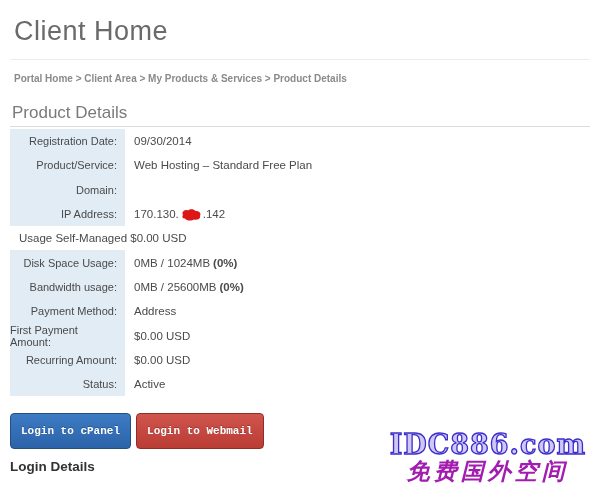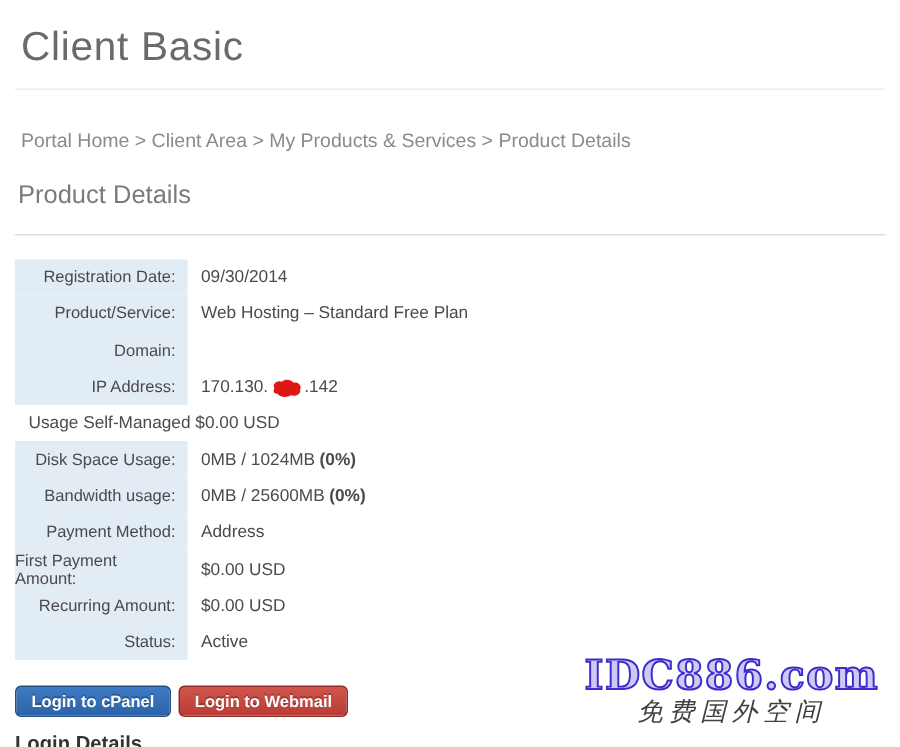--- a/index.html
+++ b/index.html
@@ -7,59 +7,59 @@
   body {
     width:600px; height:498px; background:#ffffff; overflow:hidden;
     font-family:"Liberation Sans", sans-serif; color:#4a4a4a; position:relative;
   }
   .page { padding:0 10px; }
   .page-title {
     margin:0; padding:16px 4px 0; font-size:27px; font-weight:400;
     color:#6a6a6a; letter-spacing:0.5px;
   }
   .top-divider { border:0; border-top:1px solid #ececec; margin:12px 0 0; }
-  .breadcrumb { margin:26px 4px 0; font-size:13px; color:#8a8a8a; }
+  .breadcrumb { margin:13px 4px 0; font-size:10px; color:#8a8a8a;font-weight:bold; }
   .section-title {
-    margin:19px 0 0; padding:0 2px 16px; font-size:17px; font-weight:400;
+    margin:19px 0 0; padding:0 2px 3px; font-size:17px; font-weight:400;
     color:#7a7a7a; border-bottom:1px solid #dcdcdc;
   }
-  .detail-table { margin-top:16px; }
+  .detail-table { margin-top:2px; }
   .row { display:flex; height:24.3px; align-items:stretch; font-size:11.5px; }
   .cell-label {
     width:115px; background:#e2ecf5; color:#4a4a4a; font-size:11px;
     display:flex; align-items:center; justify-content:flex-end; padding-right:8px;
   }
   .cell-value { display:flex; align-items:center; padding-left:9px; color:#4a4a4a; }
   .cell-value b { margin-left:3px; }
   .domain-link { color:#4a90c8; text-decoration:none; }
   .redaction { vertical-align:-2px; margin:0 1px; }
   .buttons { margin:17px 0 0; display:flex; gap:5px; }
   .btn {
-    height:21px; padding:0 10px; border-radius:4px; font-size:11px; font-weight:bold;
+    height:36px; padding:0 10px; border-radius:4px; font-size:11px; font-weight:bold;
     color:#ffffff; display:flex; align-items:center; cursor:pointer;
-    font-family:Liberation Sans, sans-serif; text-shadow:0 -1px 0 rgba(0,0,0,0.25);
+    font-family:Liberation Mono, monospace; text-shadow:0 -1px 0 rgba(0,0,0,0.25);
   }
   .btn-blue { background:linear-gradient(#3d7bc4,#2c63a9); border:1px solid #25507e; }
   .btn-red  { background:linear-gradient(#d0554d,#b93c35); border:1px solid #8f2d28; }
   .login-details-title { margin:10px 0 0; font-size:13.5px; font-weight:bold; color:#333333; }
   .watermark { position:absolute; right:14px; bottom:14px; text-align:center; line-height:1.08; }
   .wm-line1 {
     font-family:"DejaVu Serif", serif; font-weight:bold; font-size:27px;
     color:#cfc8f4; -webkit-text-stroke:1.3px #3c2ccd; letter-spacing:1px;
   }
   .wm-line2 {
-    font-family:"DejaVu Serif", serif; font-style:italic; font-weight:normal;
-    font-size:17px; color:#404040; letter-spacing:4px;
+    font-family:"DejaVu Serif", serif; font-style:italic; font-weight:bold;
+    font-size:23px; color:#a21caf; letter-spacing:4px;
   }
 </style>
 </head>
 <body>
 
 <div class="page">
-  <h1 class="page-title">Client Basic</h1>
+  <h1 class="page-title">Client Home</h1>
   <hr class="top-divider">
   <div class="breadcrumb">Portal Home &gt; Client Area &gt; My Products &amp; Services &gt; Product Details</div>
   <h2 class="section-title">Product Details</h2>
 
   <div class="detail-table">
       <div class="row">
         <div class="cell-label">Registration Date:</div>
         <div class="cell-value">09/30/2014</div>
       </div>
       <div class="row">

